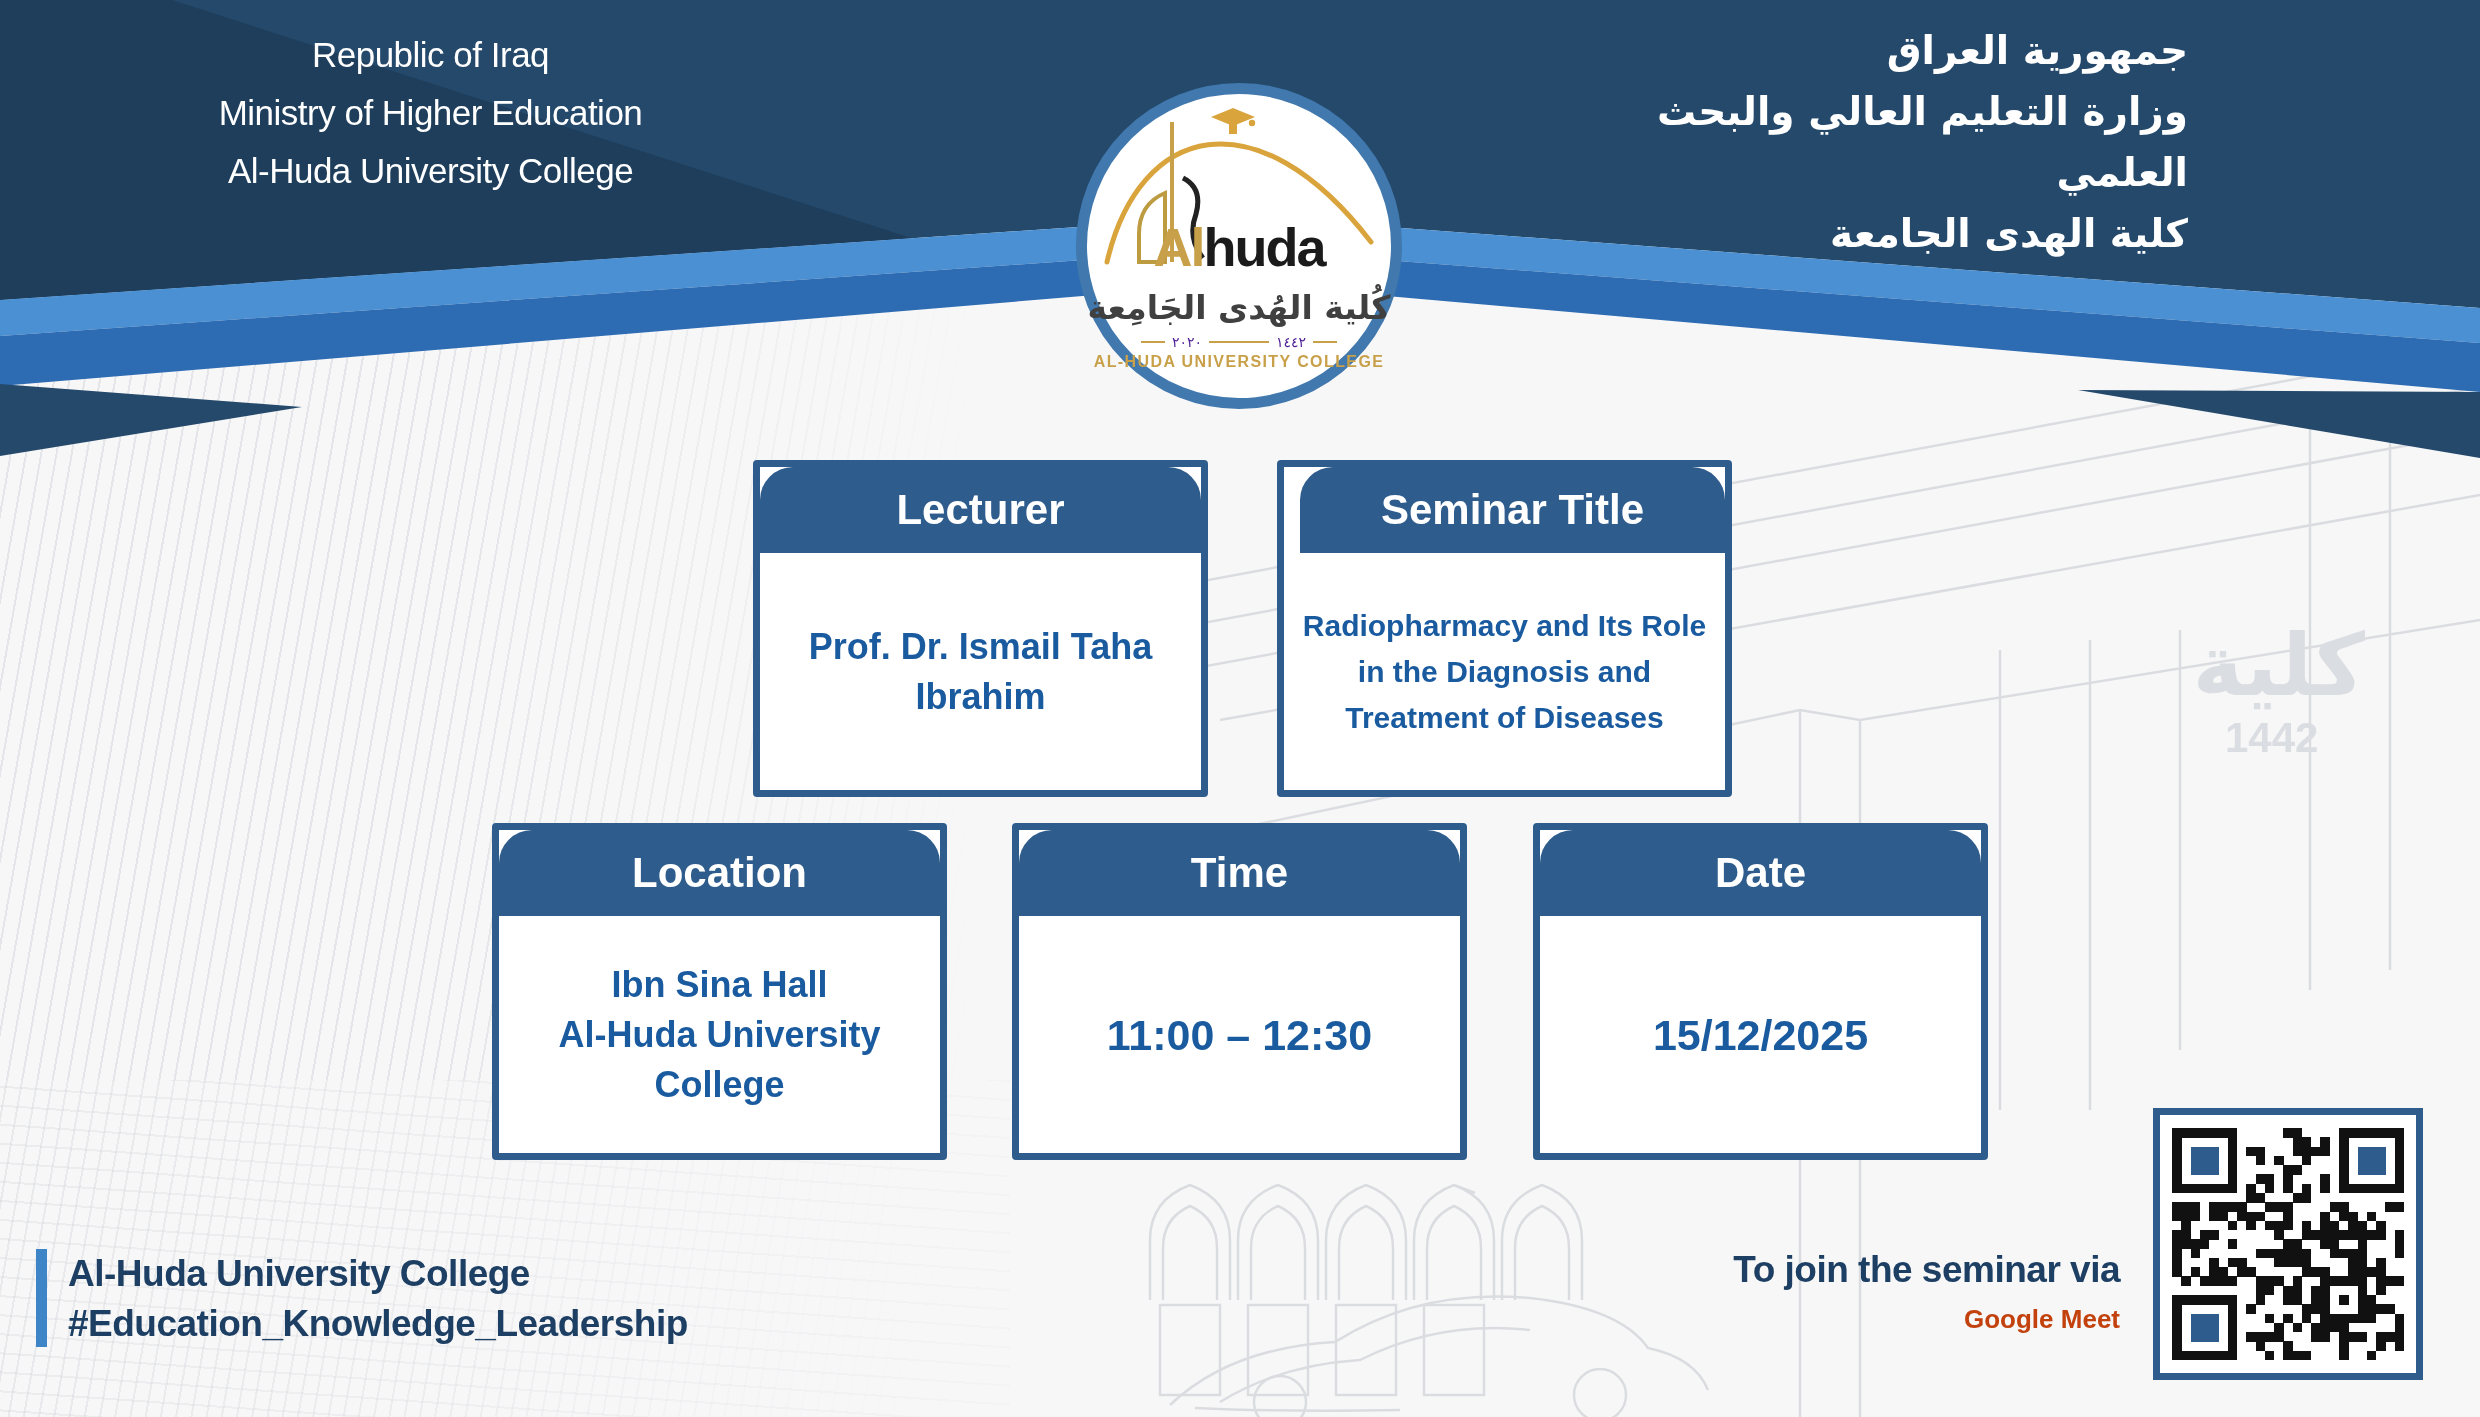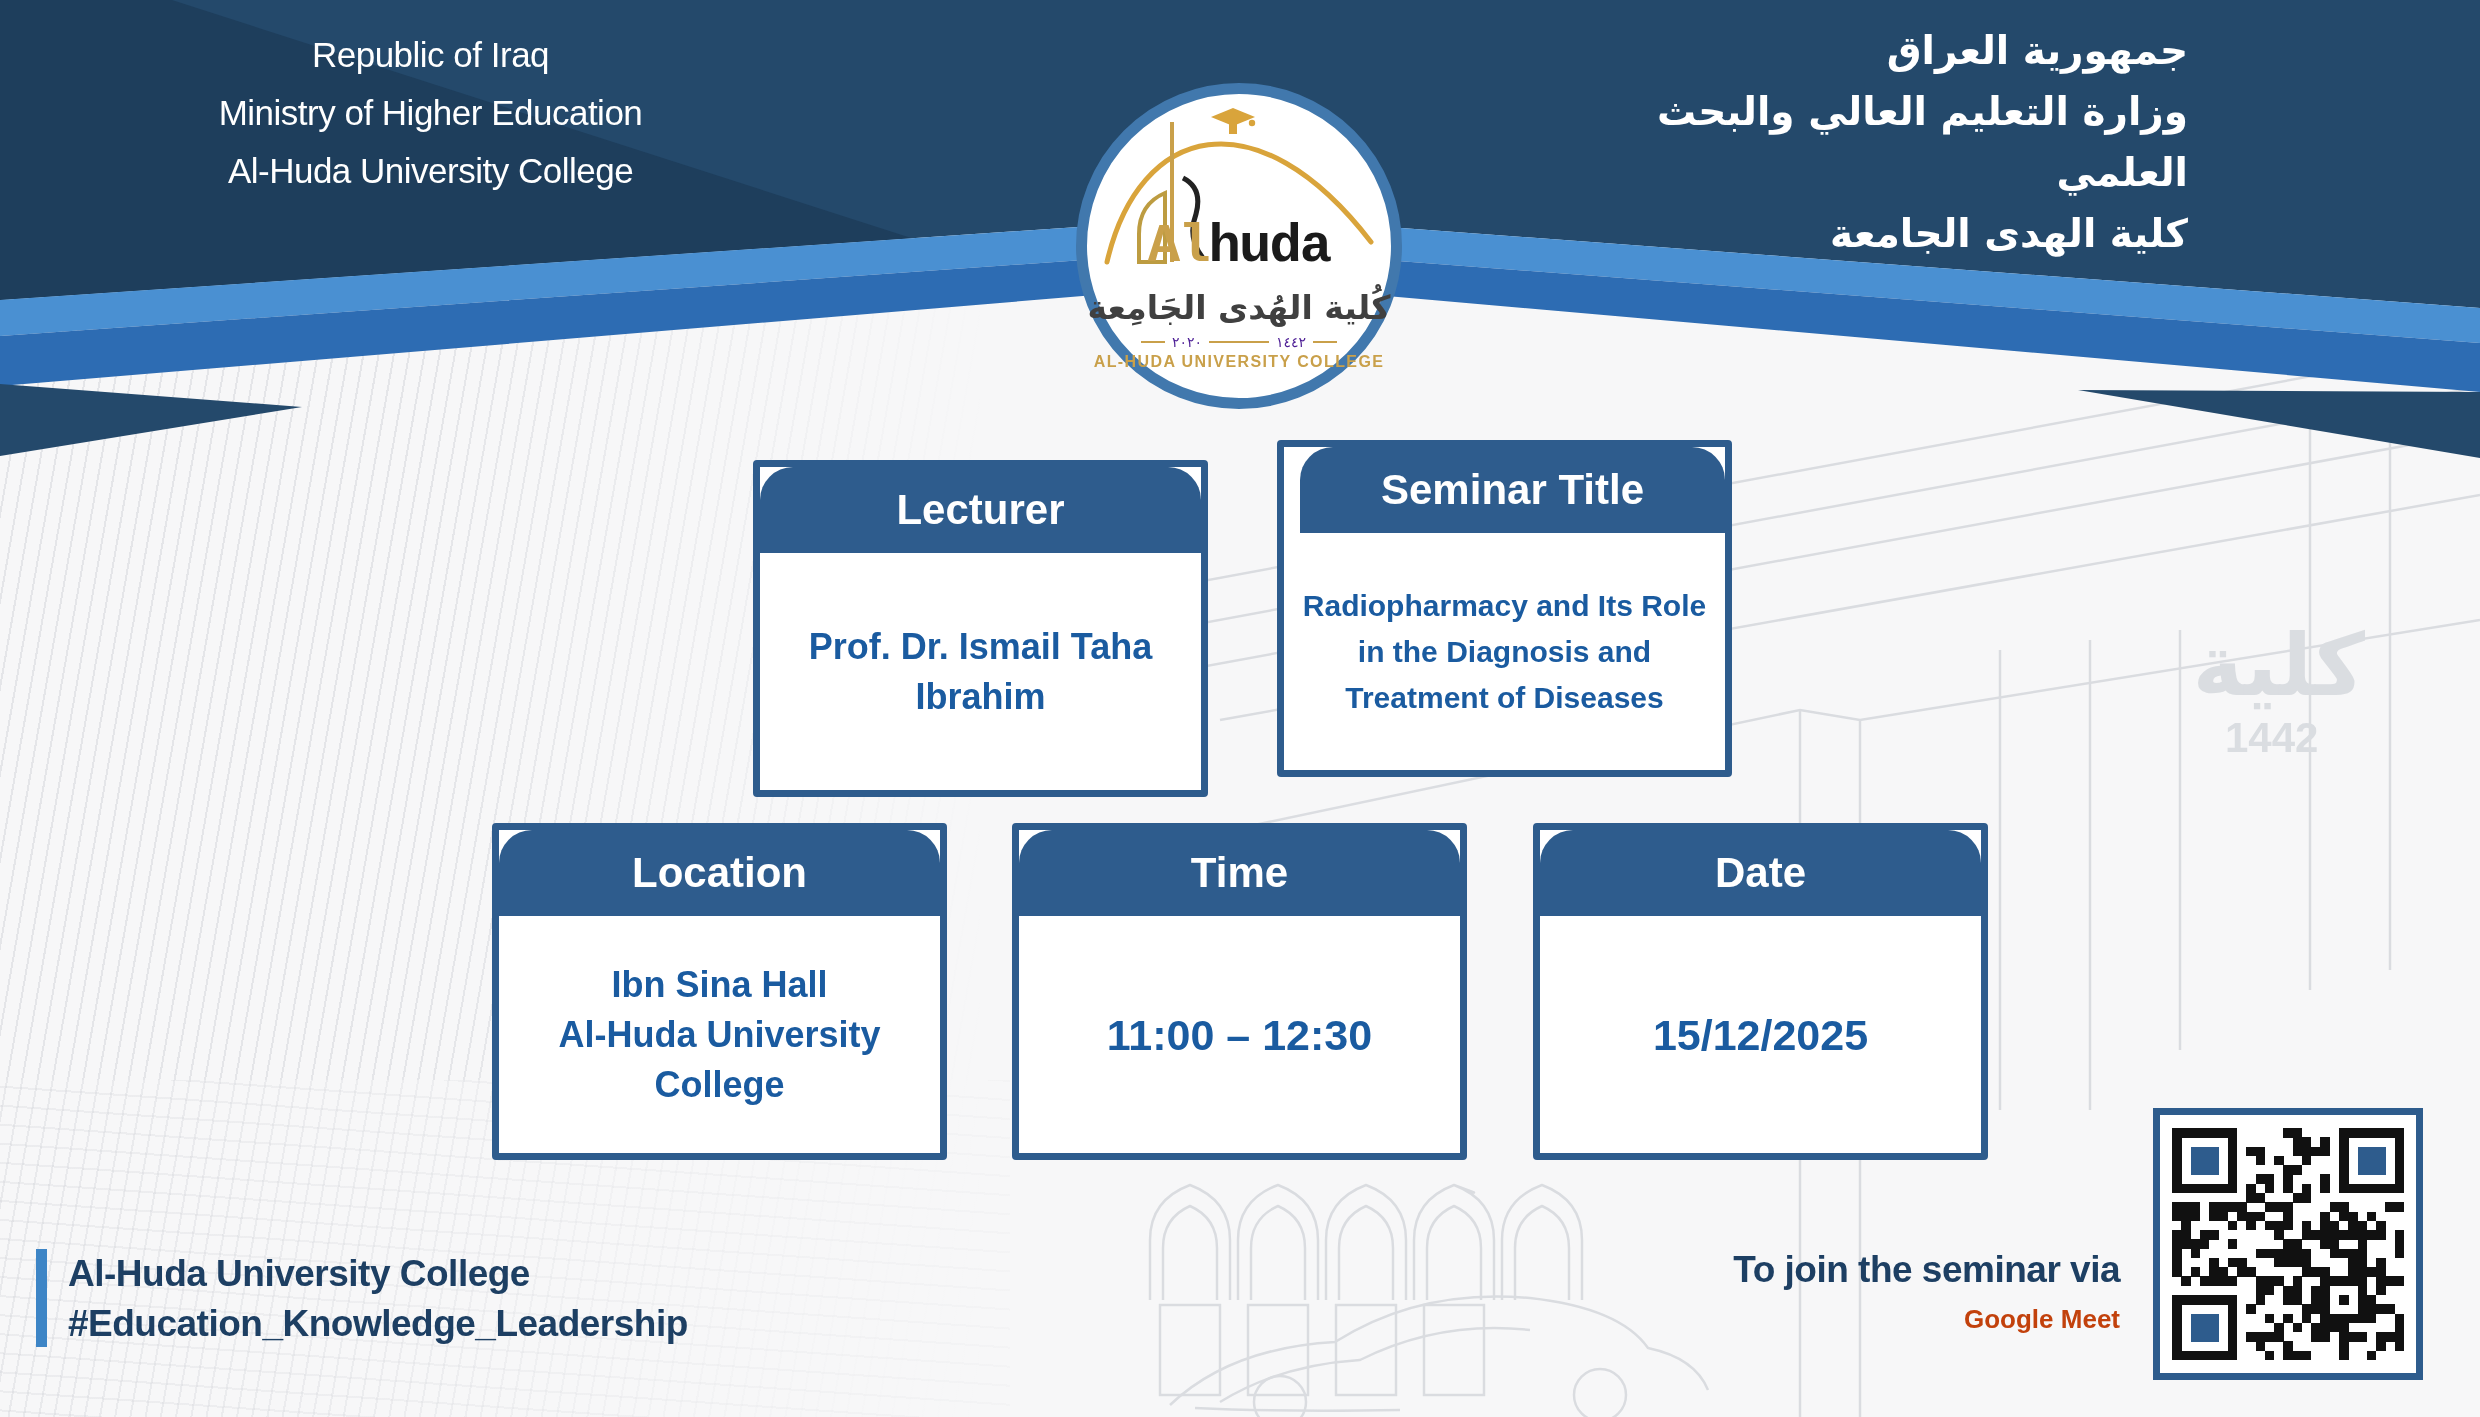--- a/index.html
+++ b/index.html
@@ -35,21 +35,21 @@
     font-weight:normal;font-size:35px;line-height:58px;letter-spacing:-.5px;z-index:2;}
   .hdr-ar{position:absolute;left:1588px;top:20px;width:600px;text-align:right;color:#ffffff;
     font-weight:bold;font-size:39px;line-height:61px;direction:rtl;z-index:2;
     font-family:"DejaVu Sans",sans-serif;}
 
   
   .logo{position:absolute;left:1076px;top:83px;width:304px;height:304px;background:#ffffff;
     border:11px solid #4178ad;border-radius:50%;z-index:6;}
   .logo-art{position:absolute;left:0;top:0;width:304px;height:304px;}
   .logo-word{position:absolute;left:0;top:124px;width:100%;text-align:center;
-    font-family:Liberation Mono, monospace;font-weight:bold;font-size:54px;
+    font-family:Liberation Sans, sans-serif;font-weight:bold;font-size:54px;
     color:#1b1b1b;letter-spacing:-2px;line-height:58px;}
   .logo-word .au{color:#c9a04a;}
   .logo-callig{position:absolute;left:0;top:192px;width:100%;text-align:center;direction:rtl;
     font-family:"DejaVu Sans",sans-serif;font-weight:bold;font-size:33px;color:#404040;line-height:44px;}
   .logo-years{position:absolute;left:0;top:240px;width:100%;display:flex;align-items:center;
     justify-content:center;gap:7px;color:#4c1d95;font-size:14px;font-weight:normal;}
   .logo-years .ln{height:2px;background:#c9a04a;}
   .ln-s{width:24px}.ln-l{width:60px}
   .logo-college{position:absolute;left:0;top:259px;width:100%;text-align:center;color:#c9a04a;
     font-weight:bold;font-size:16px;letter-spacing:1.4px;}
@@ -59,21 +59,21 @@
     border-radius:4px;box-sizing:border-box;z-index:4;}
   .card-h{height:86px;background:#2e5c8d;border-radius:33px 33px 0 0;display:flex;
     align-items:center;justify-content:center;color:#ffffff;font-weight:bold;font-size:42px;}
   .card-b{position:absolute;top:86px;bottom:0;left:0;right:0;display:flex;flex-direction:column;
     align-items:center;justify-content:center;color:#1a5ba0;font-weight:bold;}
   .card-b .bl{white-space:nowrap;}
   .f36 .bl{font-size:36px;line-height:50px;}
   .f30 .bl{font-size:30px;line-height:46px;}
   .f42 .bl{font-size:43px;line-height:50px;}
   #card-lecturer{left:753px;top:460px;}
-  #card-seminar{left:1277px;top:440px;padding-left:16px;}
+  #card-seminar{left:1277px;top:460px;padding-left:16px;}
   #card-location{left:492px;top:823px;}
   #card-time{left:1012px;top:823px;}
   #card-date{left:1533px;top:823px;}
 
   
   .foot-left{position:absolute;left:36px;top:1249px;display:flex;gap:21px;z-index:4;}
   .accent-bar{width:11px;height:98px;background:#3d85c6;}
   .foot-lines{color:#1d3f63;font-weight:bold;font-size:37px;line-height:50px;letter-spacing:-.5px;}
   .foot-right{position:absolute;right:360px;top:1246px;text-align:right;z-index:4;font-weight:bold;}
   .join1{color:#1d3f63;font-size:37px;line-height:47px;letter-spacing:-.5px;}

